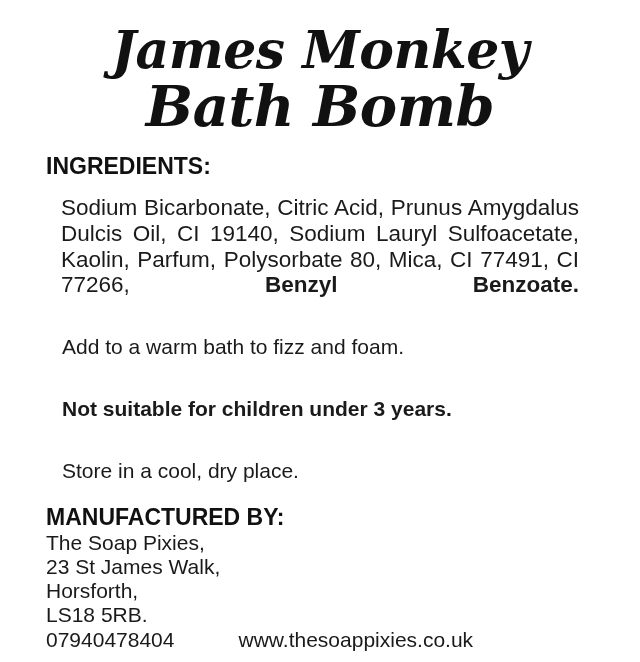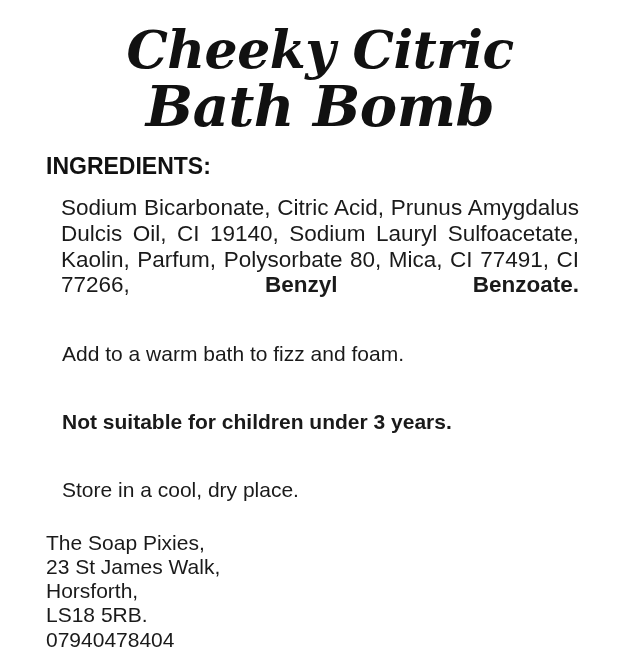--- a/index.html
+++ b/index.html
@@ -108,21 +108,21 @@
     color: #1a1a1a;
   }
   .flex-grow { flex: 1 1 auto; }
 </style>
 </head>
 <body>
 
 <div class="label">
 
   <div class="title-block">
-    <div class="title-line">Cheeky Citric</div>
+    <div class="title-line">James Monkey</div>
     <div class="title-line second">Bath Bomb</div>
   </div>
 
   <div>
     <div class="section-heading">INGREDIENTS:</div>
     <div class="ingredients-body">
       <span>Sodium Bicarbonate, Citric Acid, Prunus Amygdalus Dulcis Oil, CI 19140, Sodium Lauryl Sulfoacetate, Kaolin, Parfum, Polysorbate 80, Mica, CI 77491, CI 77266,</span>
       <span class="bold-tail">Benzyl Benzoate.</span>
     </div>
   </div>
@@ -135,24 +135,26 @@
 
   <div class="para bold">Not suitable for children under 3 years.</div>
 
   <div class="spacer-16"></div>
 
   <div class="para">Store in a cool, dry place.</div>
 
   <div class="spacer-20"></div>
 
   <div>
+    <div class="mfg-heading">MANUFACTURED BY:</div>
     <div class="addr-line">The Soap Pixies,</div>
     <div class="addr-line">23 St James Walk,</div>
     <div class="addr-line">Horsforth,</div>
     <div class="addr-line">LS18 5RB.</div>
     <div class="contact-row">
       <span class="phone">07940478404</span>
+      <span class="website">www.thesoappixies.co.uk</span>
     </div>
   </div>
 
   <div class="flex-grow"></div>
 
 </div>
 
 </body></html>

